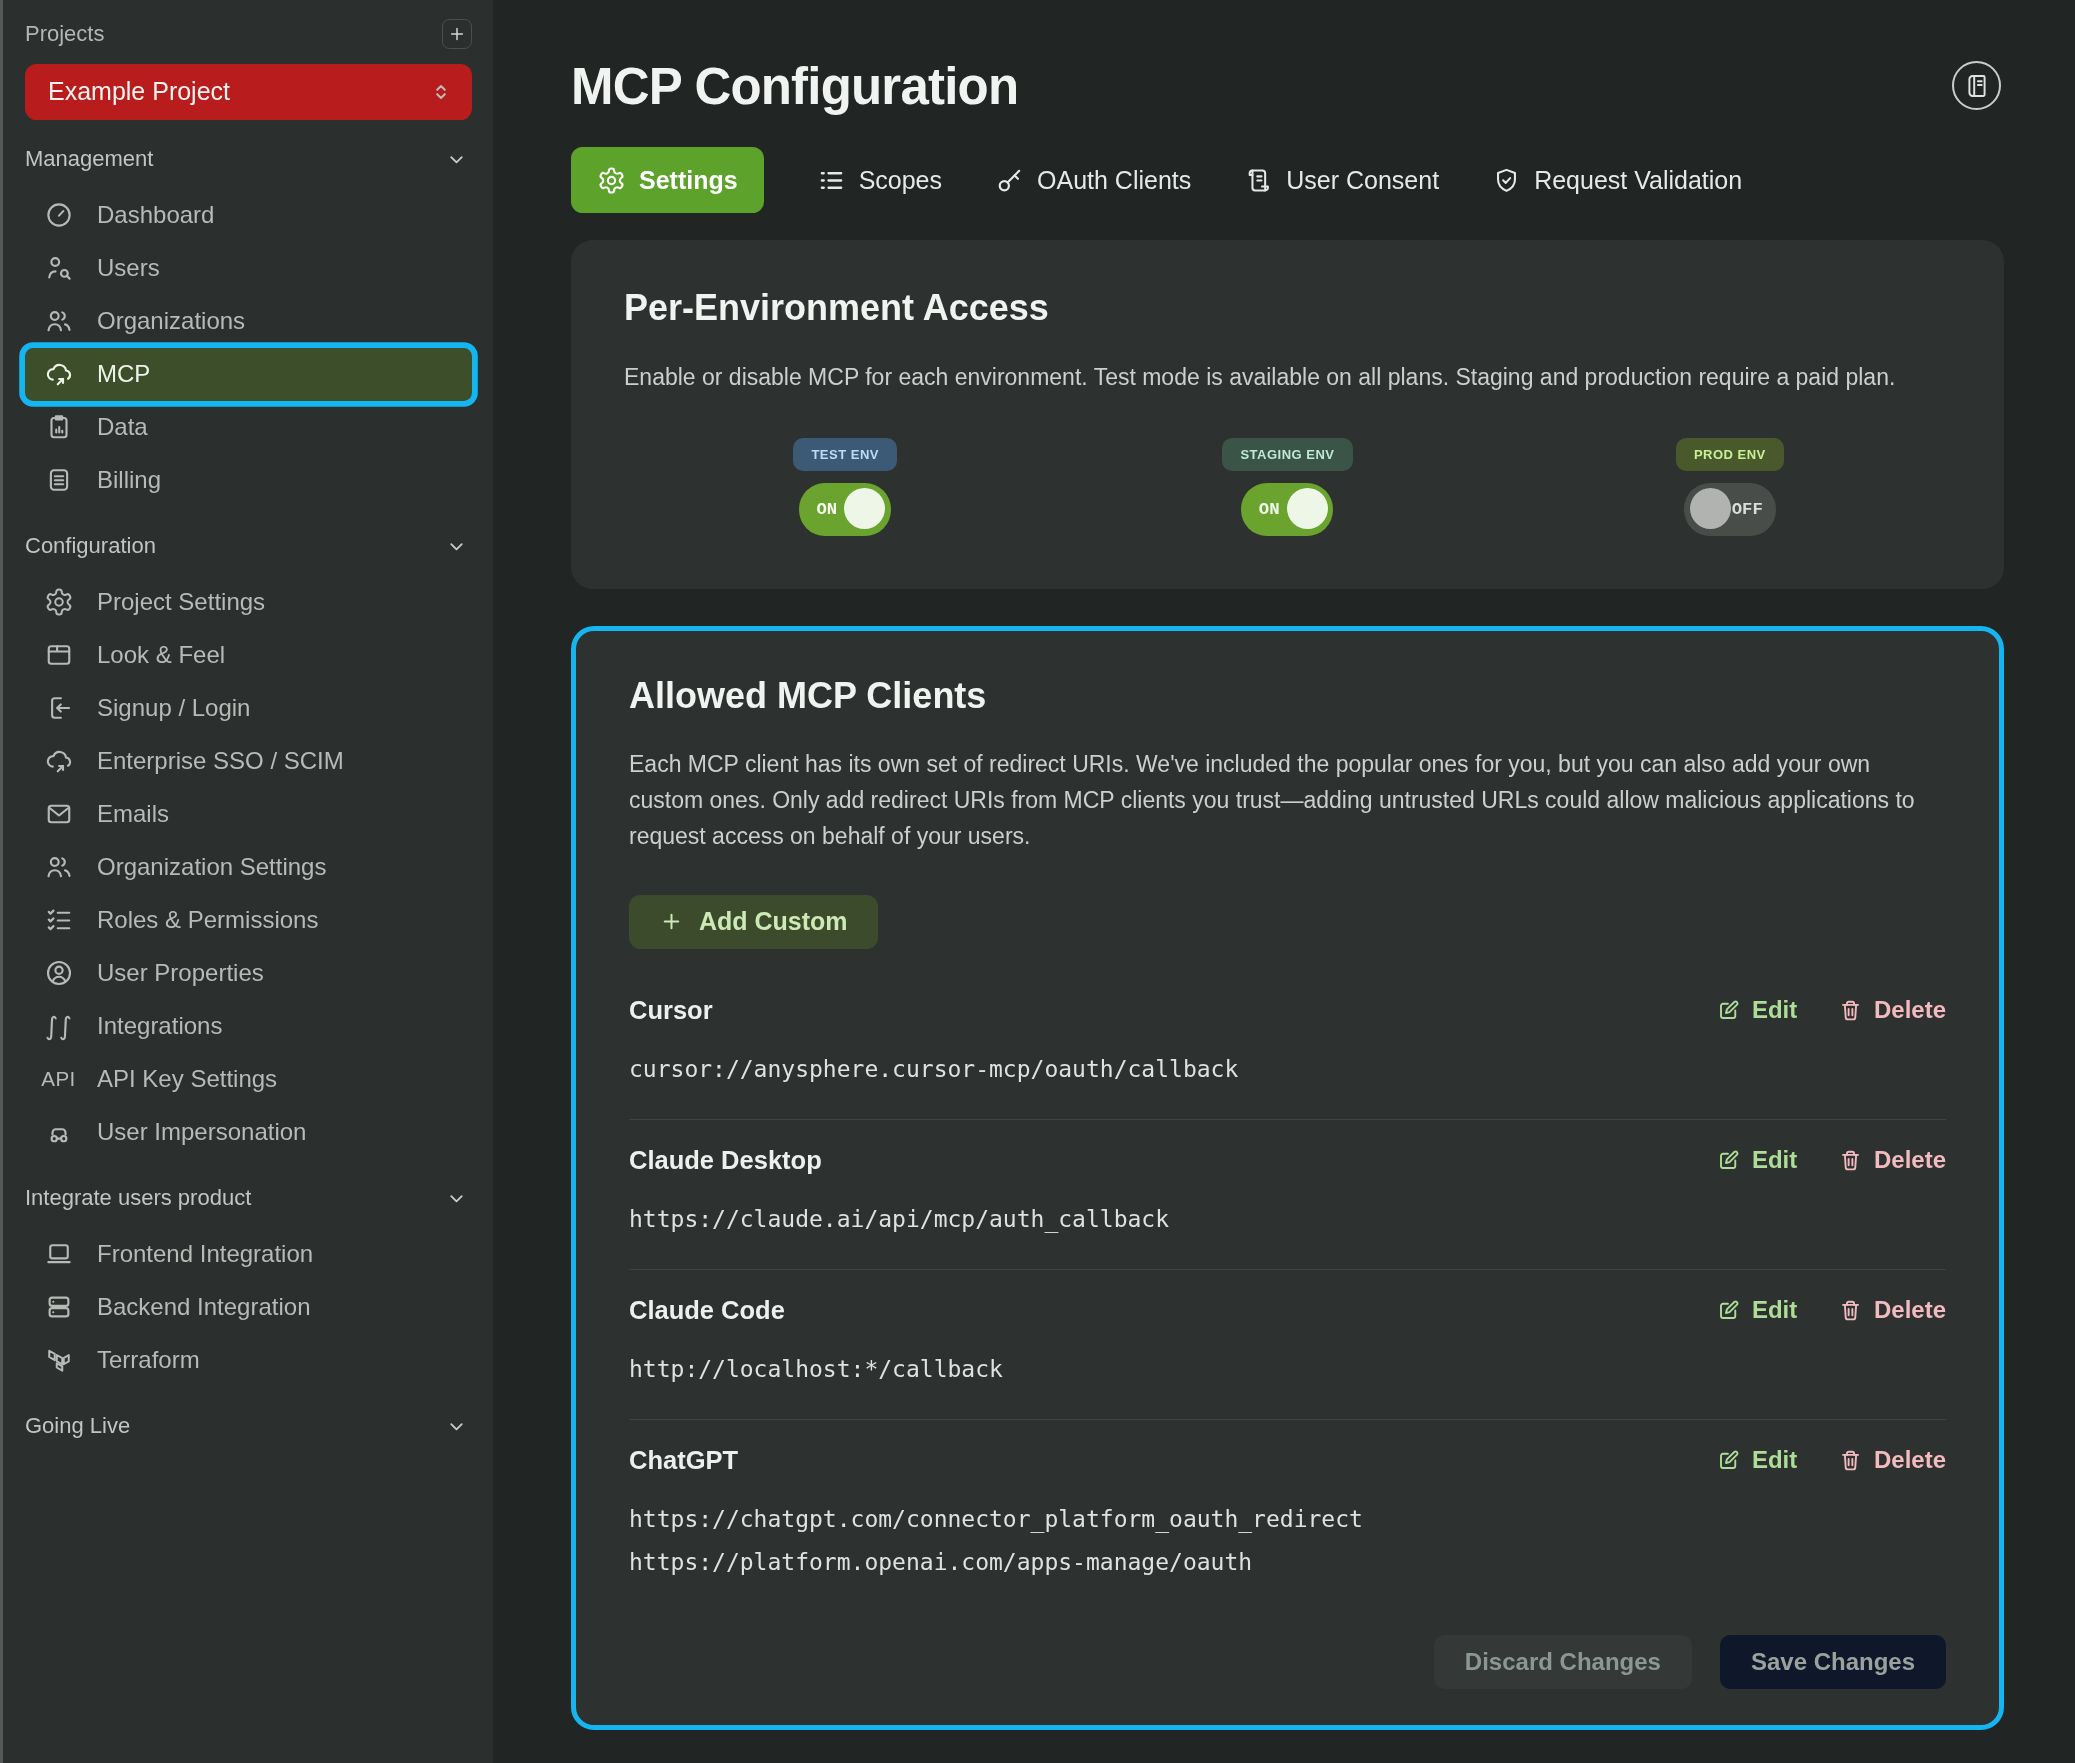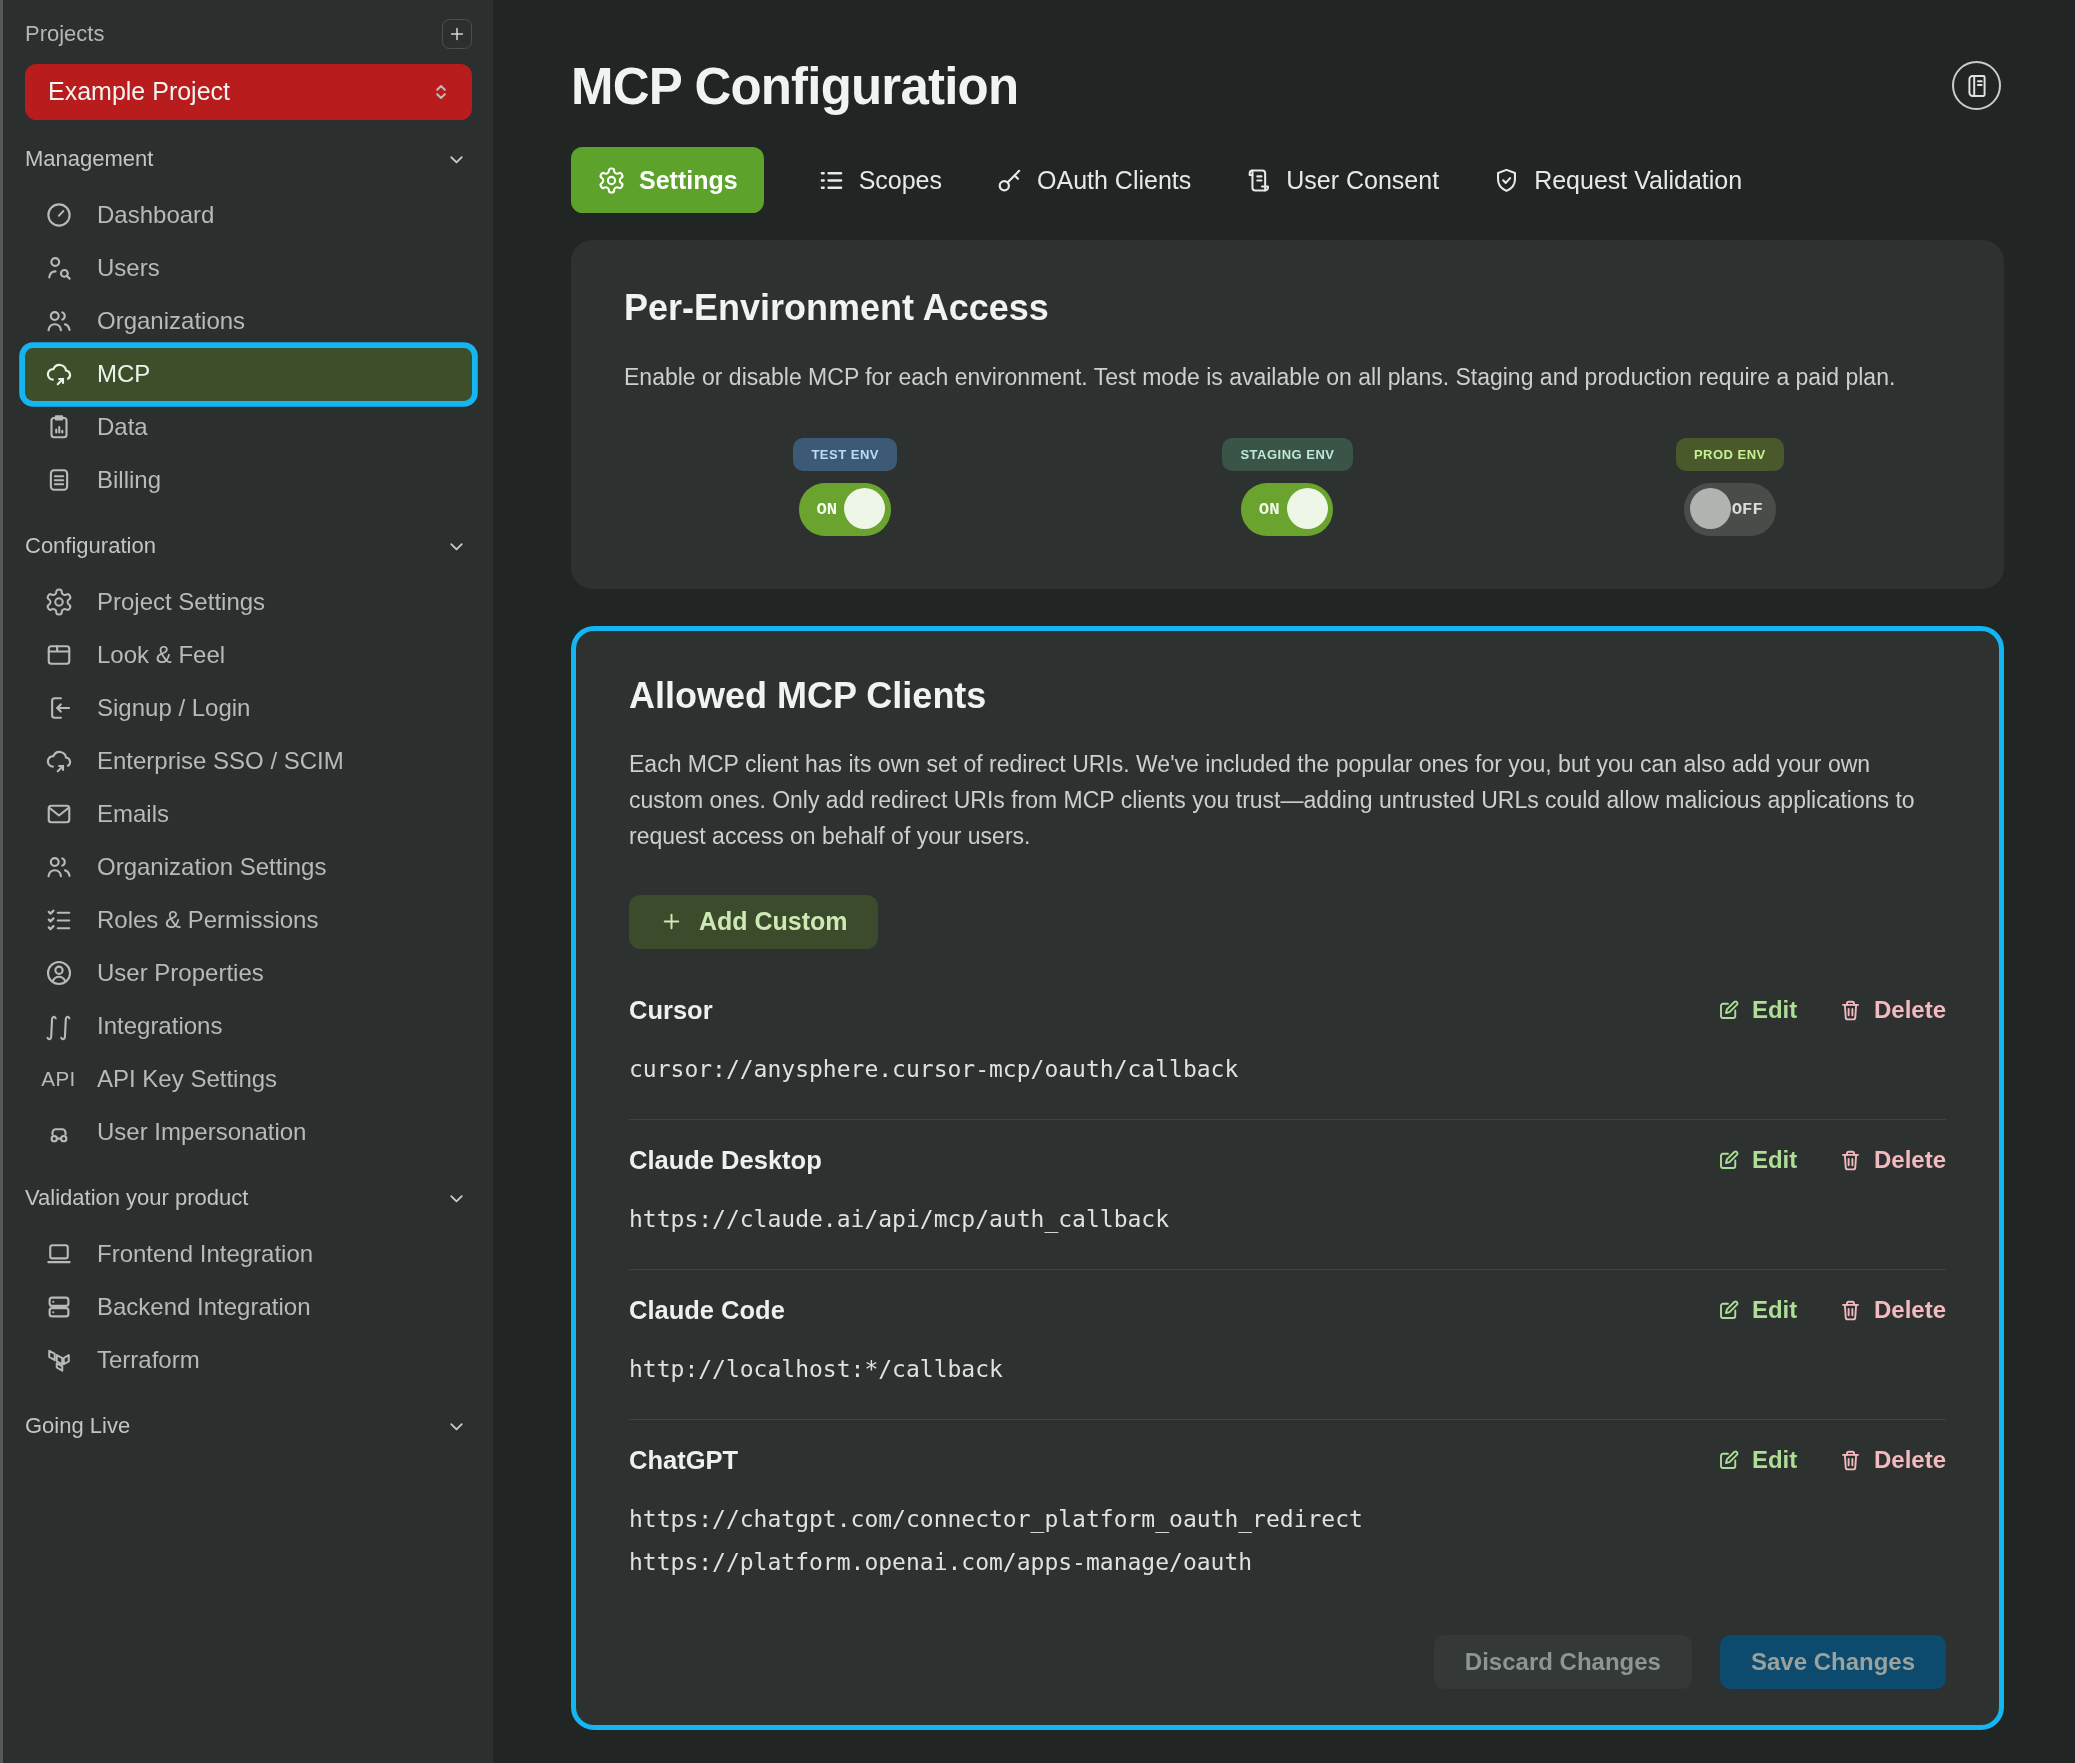--- a/index.html
+++ b/index.html
@@ -173,21 +173,21 @@
 
   .card-footer {
     display:flex; justify-content:flex-end; gap: 28px; margin-top: 23px;
   }
   .footer-btn {
     height: 54px; padding: 0 31px; border: none; border-radius: 10px;
     font-size: 24px; font-weight: 600; font-family: "Liberation Sans", sans-serif;
     cursor: pointer;
   }
   .footer-btn.discard { background: #343837; color: #8d9791; }
-  .footer-btn.save    { background: #0c4a6e; color: #99a29c; }
+  .footer-btn.save    { background: #0f172a; color: #99a29c; }
 </style>
 </head>
 <body>
 
 <div class="edge-scrollbar"></div>
 
 <aside class="sidebar">
   <div class="projects-row">
     <span class="projects-label">Projects</span>
     <button class="add-project-btn">
@@ -392,21 +392,21 @@
               <path d="M10.3 17.3h3.4"></path>
             </svg>
           </span>
         <span class="sb-label">User Impersonation</span>
       </div>
     </div>
   </div>
 
   <div class="sb-section">
     <div class="sb-head">
-      <span class="sb-head-label">Validation your product</span>
+      <span class="sb-head-label">Integrate users product</span>
       <span>
           <svg viewBox="0 0 24 24" fill="none" stroke="currentColor" stroke-width="1.9" stroke-linecap="round" stroke-linejoin="round">
             <path d="M6.5 9.5L12 15l5.5-5.5"></path>
           </svg>
         </span>
     </div>
     <div class="sb-items">
       <div class="sb-item">
         <span class="sb-icon">
             <svg viewBox="0 0 24 24" fill="none" stroke="currentColor" stroke-width="1.7" stroke-linecap="round">

